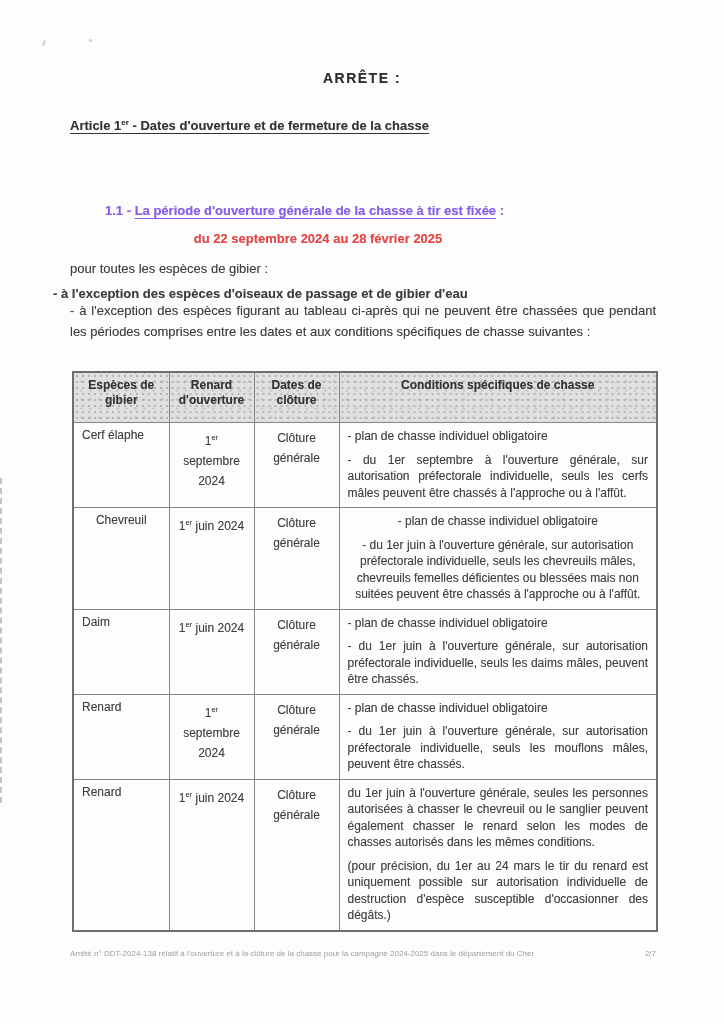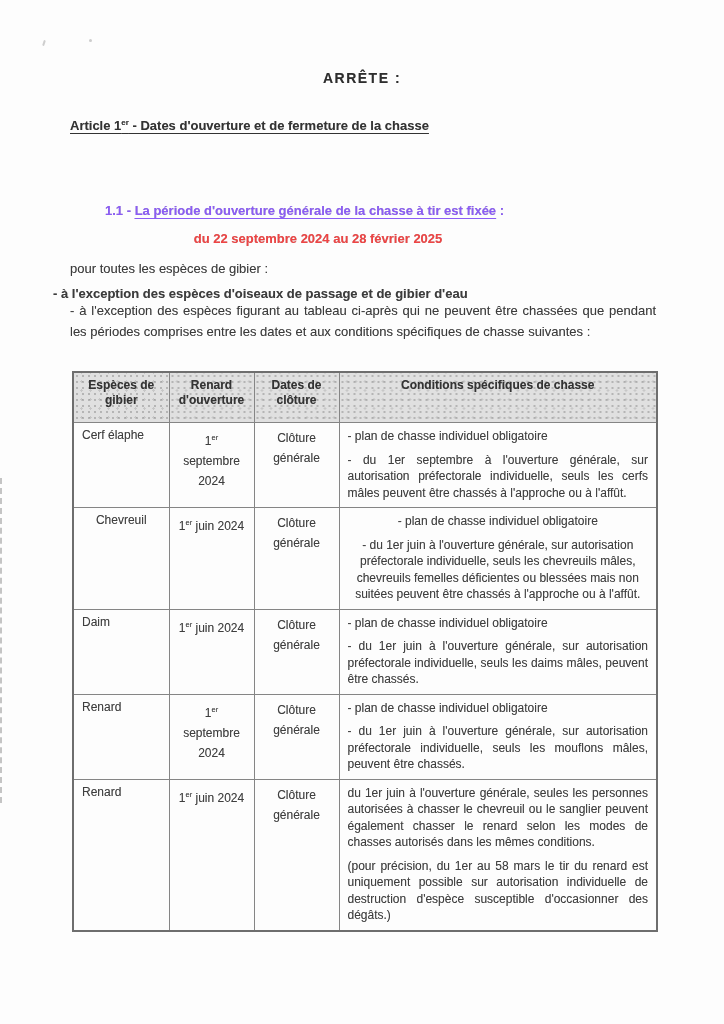--- a/index.html
+++ b/index.html
@@ -169,21 +169,25 @@
             <p>- plan de chasse individuel obligatoire</p>
             <p>- du 1er juin à l'ouverture générale, sur autorisation préfectorale individuelle, seuls les mouflons mâles, peuvent être chassés.</p>
           </td>
         </tr>
         <tr class="r5">
           <td class="c-species">Renard</td>
           <td class="c-open"><span>1</span><sup>er</sup><span> juin 2024</span></td>
           <td class="c-close">Clôture générale</td>
           <td class="c-cond">
             <p>du 1er juin à l'ouverture générale, seules les personnes autorisées à chasser le chevreuil ou le sanglier peuvent également chasser le renard selon les modes de chasses autorisés dans les mêmes conditions.</p>
-            <p>(pour précision, du 1er au 58 mars le tir du renard est uniquement possible sur autorisation individuelle de destruction d'espèce susceptible d'occasionner des dégâts.)</p>
+            <p>(pour précision, du 1er au 24 mars le tir du renard est uniquement possible sur autorisation individuelle de destruction d'espèce susceptible d'occasionner des dégâts.)</p>
           </td>
         </tr>
       </tbody>
     </table>
   </div>
 
+  <div class="footer-line">
+    <span>Arrêté n° DDT-2024-138 relatif à l'ouverture et à la clôture de la chasse pour la campagne 2024-2025 dans le département du Cher</span>
+    <span class="footer-page">2/7</span>
+  </div>
 
 </div>
 
 </body></html>

